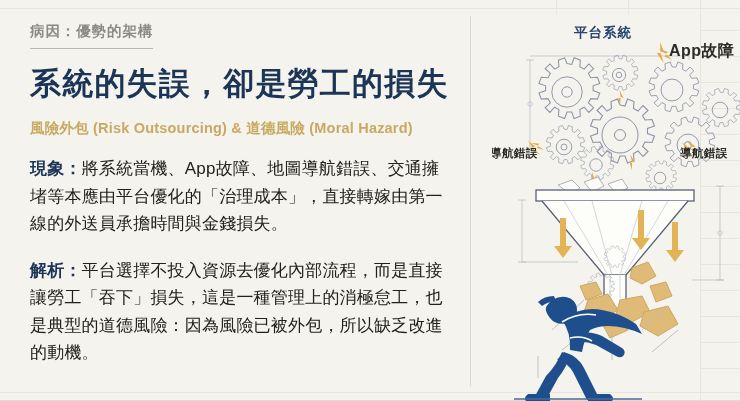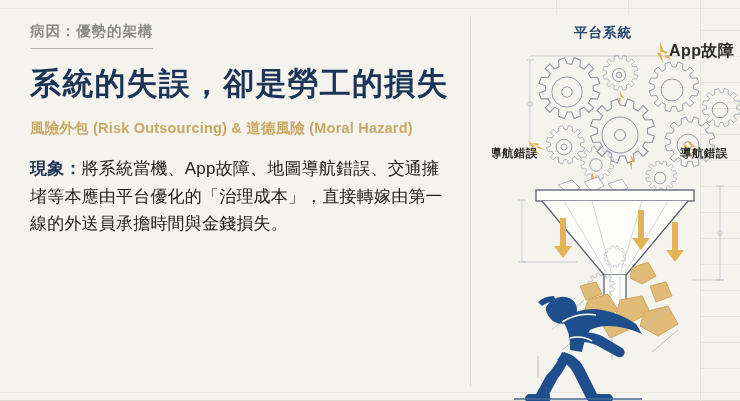--- a/index.html
+++ b/index.html
@@ -118,20 +118,23 @@
     <div class="eyebrow">病因：優勢的架構</div>
 
     <div class="headline">系統的失誤，卻是勞工的損失</div>
 
     <div class="subhead">風險外包 (Risk Outsourcing) &amp; 道德風險 (Moral Hazard)</div>
 
     <p class="para" id="para-1">
       <span class="tag">現象：</span><span>將系統當機、App故障、地圖導航錯誤、交通擁堵等本應由平台優化的「治理成本」，直接轉嫁由第一線的外送員承擔時間與金錢損失。</span>
     </p>
 
+    <p class="para" id="para-2">
+      <span class="tag">解析：</span><span>平台選擇不投入資源去優化內部流程，而是直接讓勞工「吞下」損失，這是一種管理上的消極怠工，也是典型的道德風險：因為風險已被外包，所以缺乏改進的動機。</span>
+    </p>
   </div>
 
   <div id="divider"></div>
 
   <div id="right-panel">
 
     <svg id="illus" viewBox="0 0 270 401">
       <defs>
         <g id="gear-shape">
           <path d="M0,-30 L5,-29 L7.5,-36 L14,-33.5 L13.5,-26.5 L18,-24 L23,-29.5 L28,-24.5

